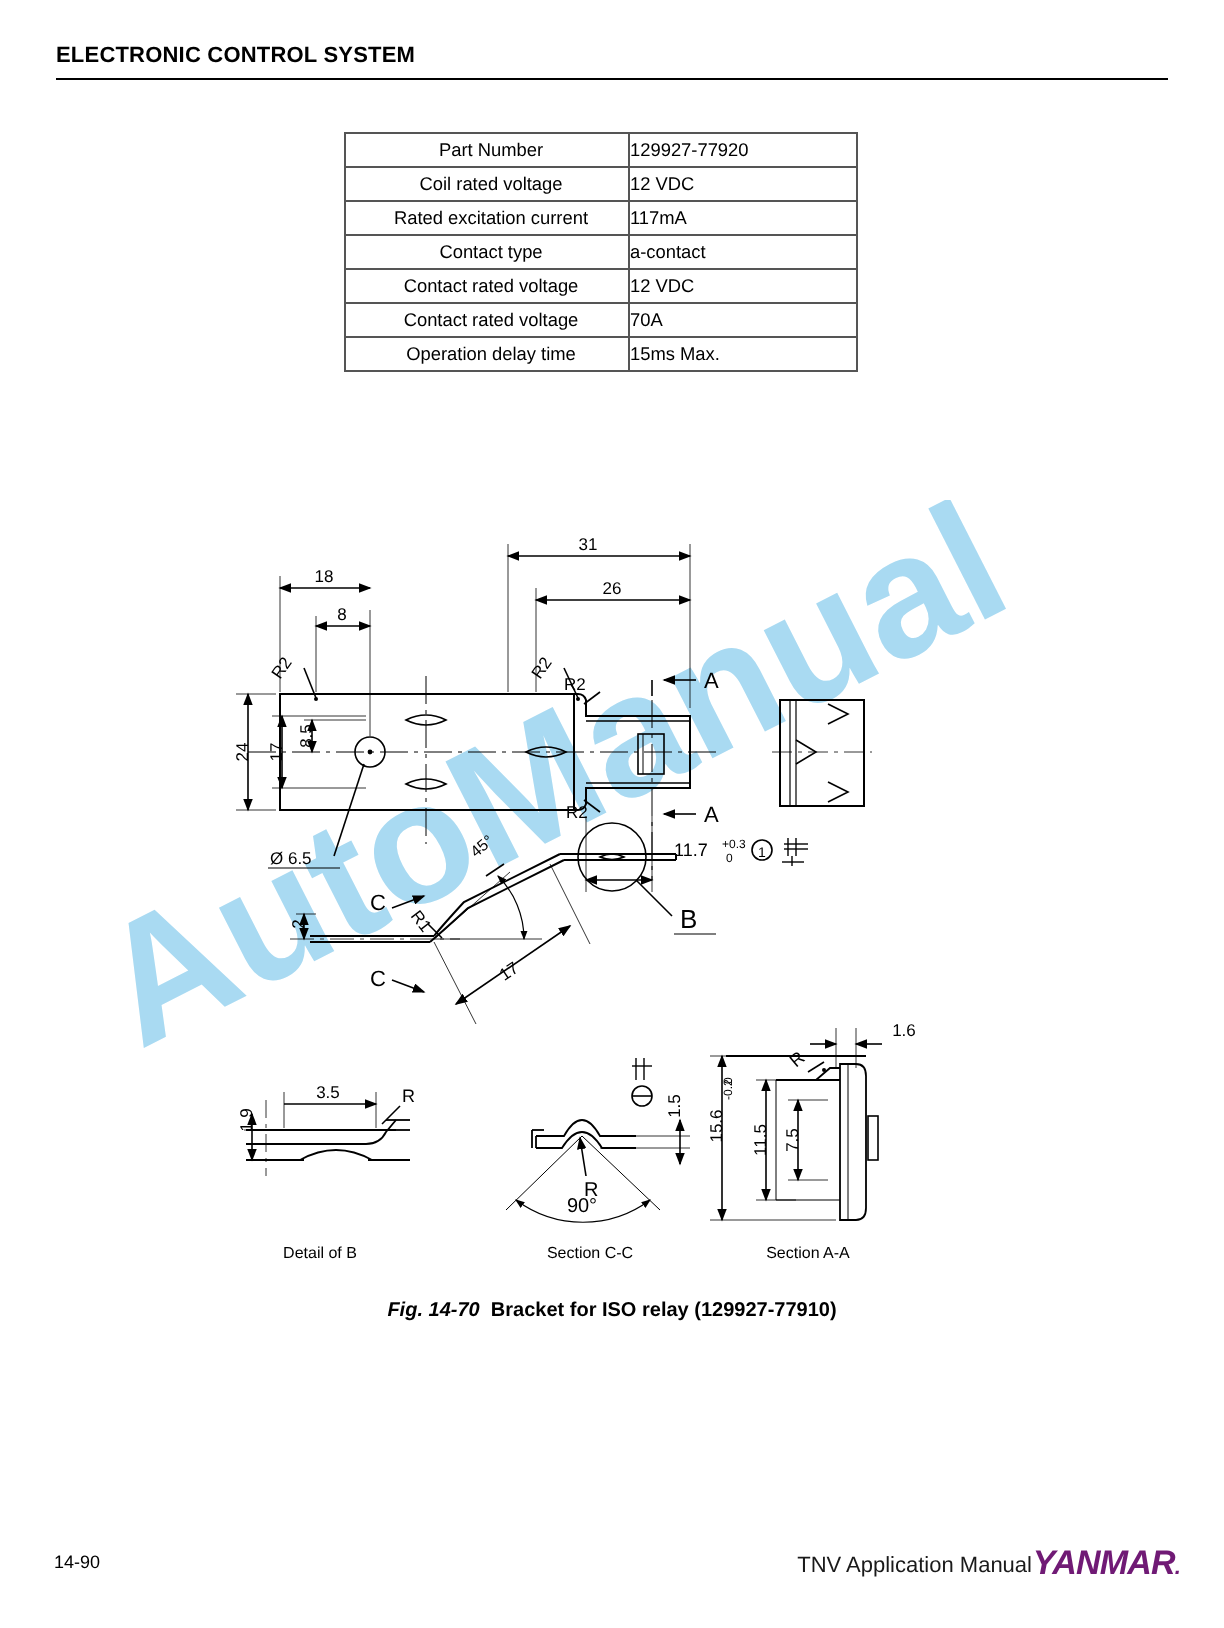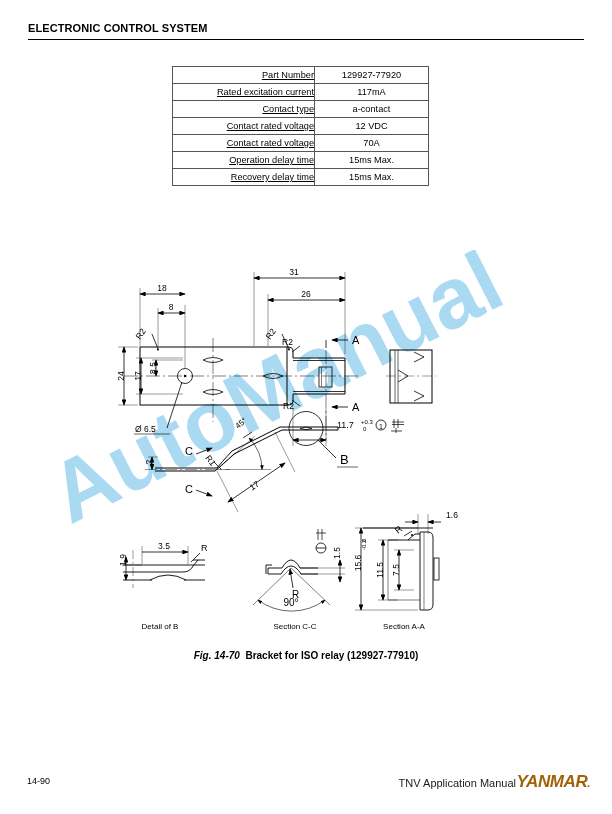--- a/index.html
+++ b/index.html
@@ -58,22 +58,22 @@
     border: 1.4px solid #000;
   }
   table.spec td {
     border: 0.8px solid #555;
     font-size: 9.2px;
     height: 16px;
     padding: 0 0 0 4px;
     line-height: 16px;
     white-space: nowrap;
   }
-  table.spec td.k { width: 137px; text-align: right; text-decoration: underline; }
-  table.spec td.v { width: 113px; text-align: center; padding: 0; }
+  table.spec td.k { width: 137px; text-align: center; }
+  table.spec td.v { width: 113px; padding: 0; }
 
   
   #drawing {
     position: absolute;
     left: 0;
     top: 250px;
     width: 612px;
     height: 410px;
   }
   #drawing svg { display: block; }
@@ -113,21 +113,21 @@
     font-size: 11px;
     color: #1a1a1a;
   }
   #yanmar-logo {
     position: absolute;
     right: 22px;
     top: 0px;
     font-size: 17px;
     font-weight: bold;
     font-style: italic;
-    color: #a16207;
+    color: #701a75;
     letter-spacing: -0.4px;
     font-family: "Liberation Sans", sans-serif;
     text-align: center;
   }
   #yanmar-logo .dot { font-size: 11px; }
 </style>
 </head>
 <body>
 
 <div id="page-header">
@@ -136,41 +136,41 @@
 </div>
 
 <div id="table-block">
   <table class="spec">
     <tbody>
       <tr>
         <td class="k">Part Number</td>
         <td class="v">129927-77920</td>
       </tr>
       <tr>
+        <td class="k">Coil rated voltage</td>
+        <td class="v">12 VDC</td>
+      </tr>
+      <tr>
         <td class="k">Rated excitation current</td>
         <td class="v">117mA</td>
       </tr>
       <tr>
         <td class="k">Contact type</td>
         <td class="v">a-contact</td>
       </tr>
       <tr>
         <td class="k">Contact rated voltage</td>
         <td class="v">12 VDC</td>
       </tr>
       <tr>
         <td class="k">Contact rated voltage</td>
         <td class="v">70A</td>
       </tr>
       <tr>
         <td class="k">Operation delay time</td>
-        <td class="v">15ms Max.</td>
-      </tr>
-      <tr>
-        <td class="k">Recovery delay time</td>
         <td class="v">15ms Max.</td>
       </tr>
     </tbody>
   </table>
 </div>
 
 <div id="drawing">
 <svg width="612" height="410" viewBox="0 0 612 410" xmlns="http://www.w3.org/2000/svg">
   <defs>
     <marker id="ah" markerWidth="8" markerHeight="6" refX="7" refY="3" orient="auto">

